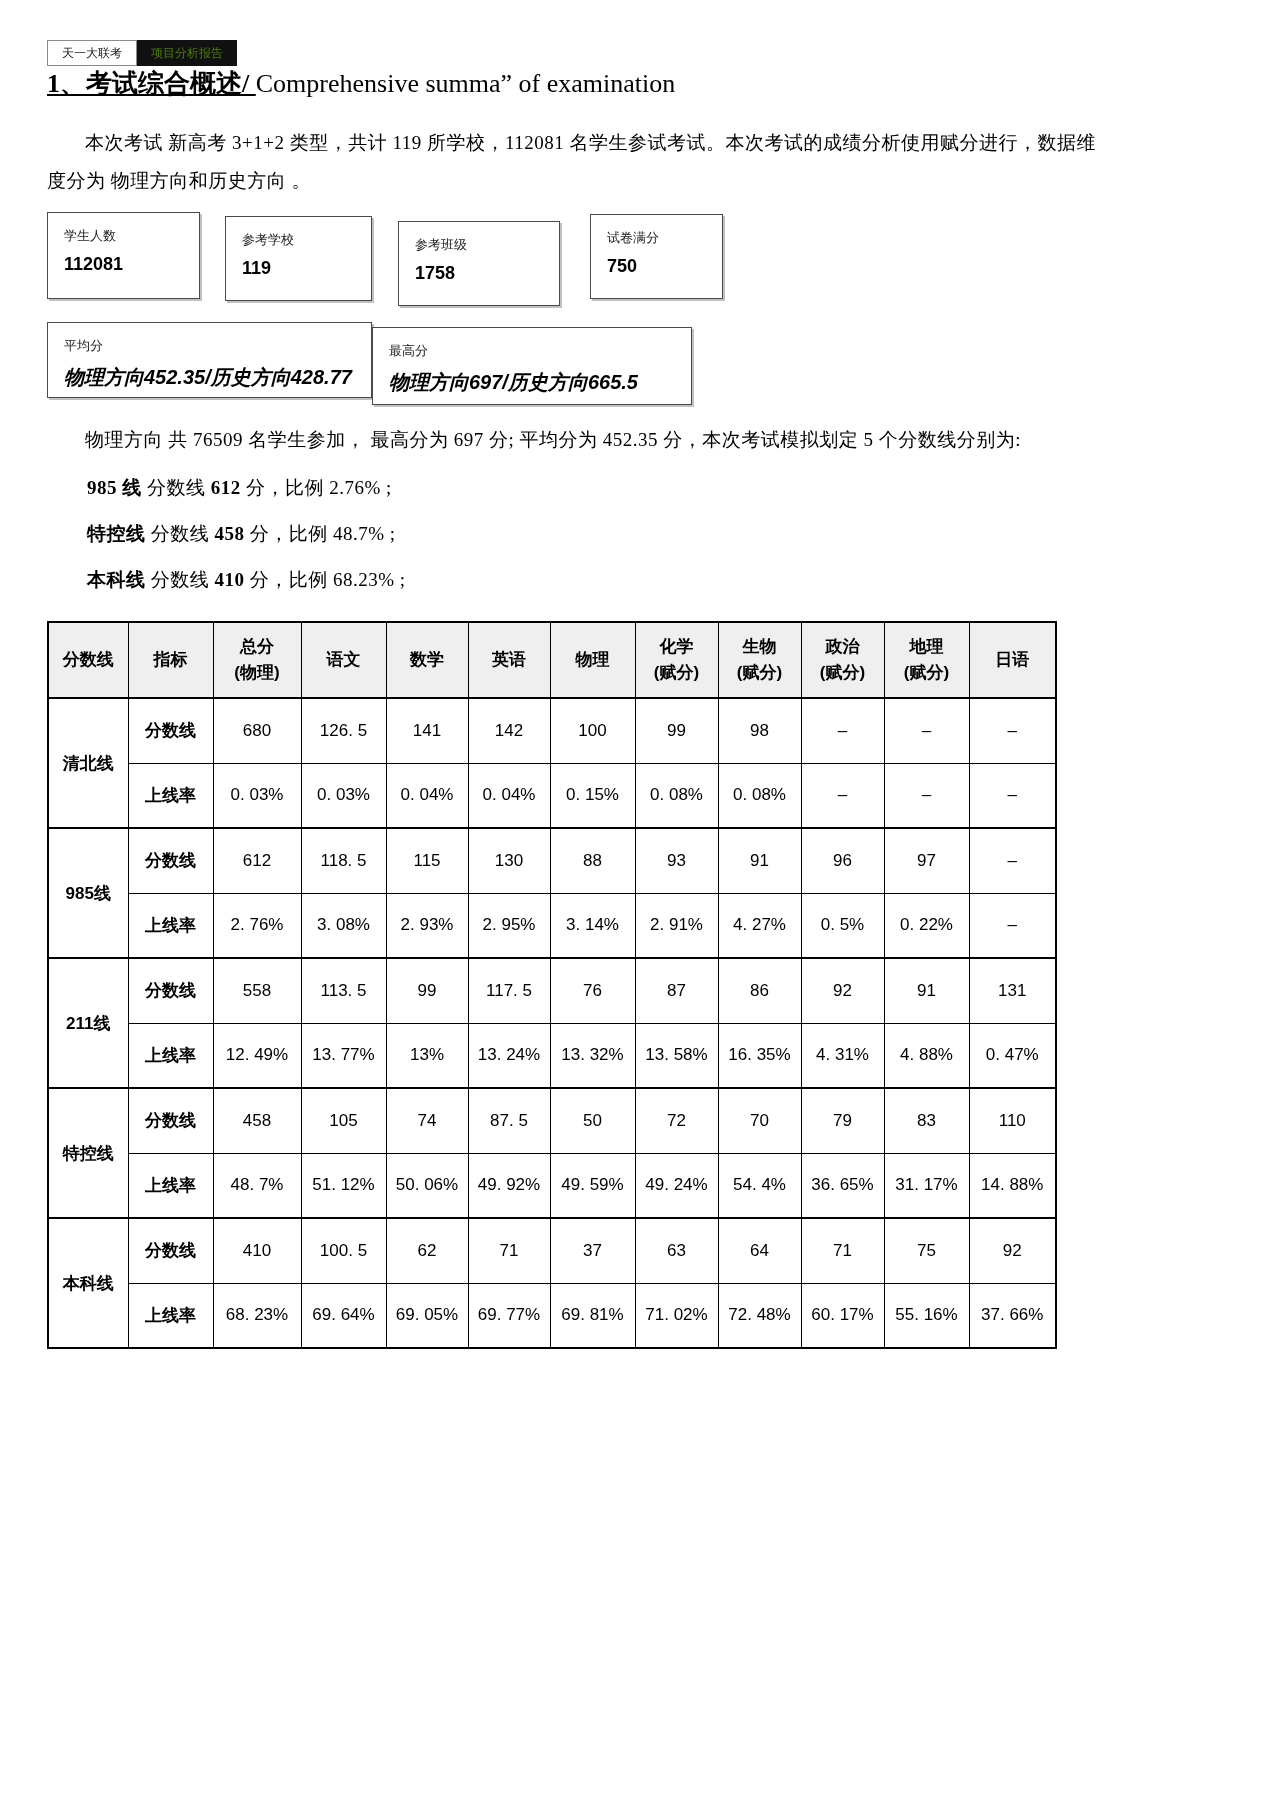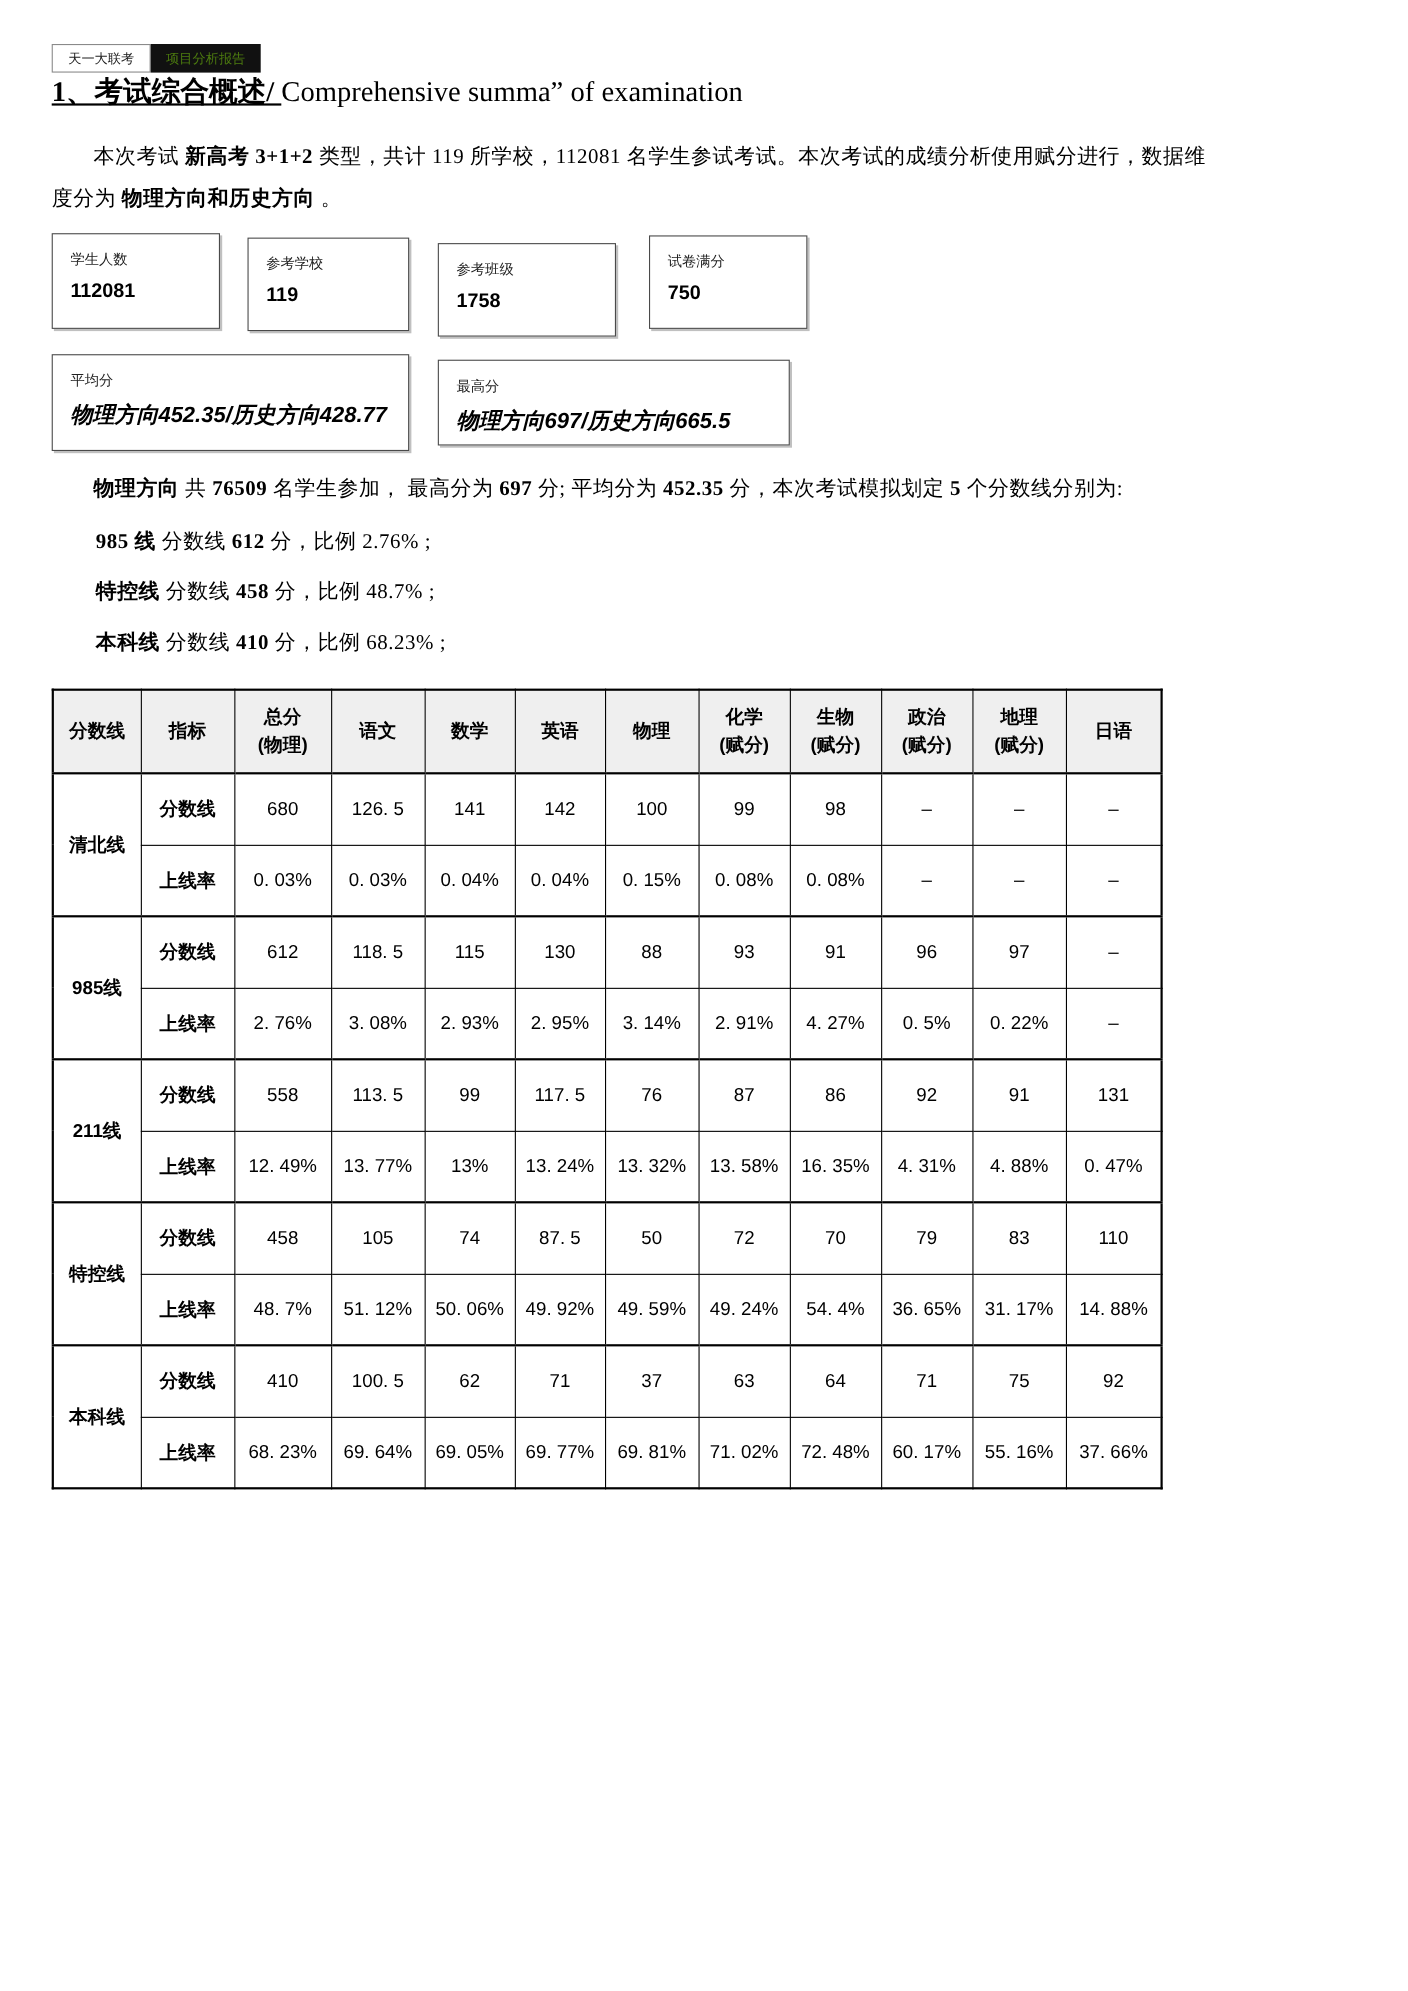--- a/index.html
+++ b/index.html
@@ -19,35 +19,35 @@
   .badge-dark  { background:#111; color:#4d7c0f; }
 
   
   h1.title { font-size:26px; line-height:36px; margin-bottom:22px; font-weight:400; }
   h1.title .zh { font-weight:700;text-decoration:underline; }
   h1.title .en { font-weight:400; }
 
   
   .body-text { width:1056px; font-size:19px; line-height:38px; text-indent:38px;
     letter-spacing:0.5px; }
-  .body-text b { font-weight:700; }
+  .body-text b { font-weight:400; }
 
   
   .stat-row { display:flex; align-items:flex-start; }
   .stat-row.row1 { margin-top:12px; }
   .stat-row.row2 { margin-top:16px; margin-bottom:16px; }
   .stat-box { border:1px solid #4a4a4a; background:#fff; box-shadow:2px 2px 0 #c0c0c0;
     padding:14px 16px 10px 16px; font-family:"Liberation Sans", sans-serif; }
   .stat-box .stat-label { font-size:13px; color:#222; display:block; margin-bottom:9px; }
   .stat-box .stat-value { font-size:18px; font-weight:700; display:block; }
   .row1 .stat-box:nth-child(1){ width:153px; height:87px; margin-right:25px; margin-top:0; }
   .row1 .stat-box:nth-child(2){ width:147px; height:85px; margin-right:26px; margin-top:4px; }
   .row1 .stat-box:nth-child(3){ width:162px; height:85px; margin-right:30px; margin-top:9px; }
-  .row1 .stat-box:nth-child(4){ width:144px; height:85px; margin-top:2px; }
-  .row2 .stat-box:nth-child(1){ width:325px; height:88px; margin-right:26px; }
+  .row1 .stat-box:nth-child(4){ width:133px; height:85px; margin-top:2px; }
+  .row2 .stat-box:nth-child(1){ width:325px; height:76px; }
   .row2 .stat-box:nth-child(2){ width:320px; height:78px; margin-top:5px; }
   .row2 .stat-value { font-size:20px;font-style:italic; }
 
   
   .score-lines { margin:6px 0 18px 40px; }
   .score-line { font-size:19px; line-height:46px; letter-spacing:0.5px; }
 
   
   table.score-table { border-collapse:collapse; table-layout:fixed; width:1008px;
     margin-top:10px; border:2px solid #000;

